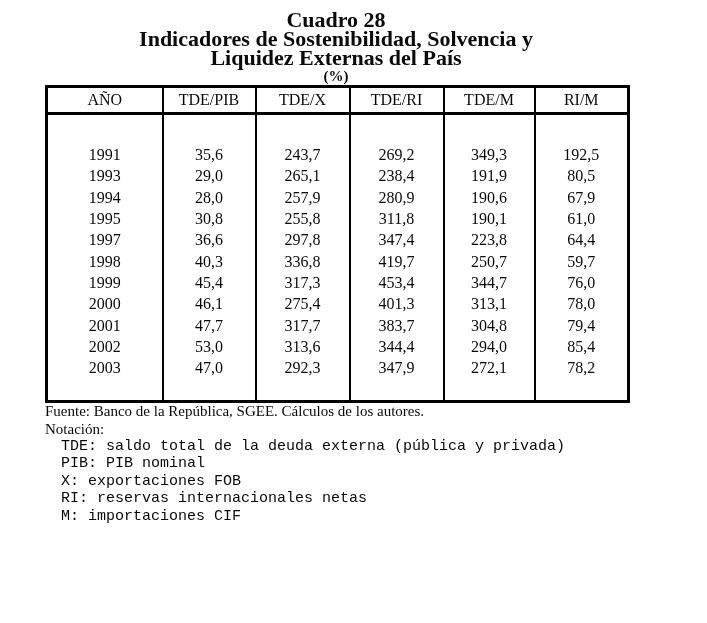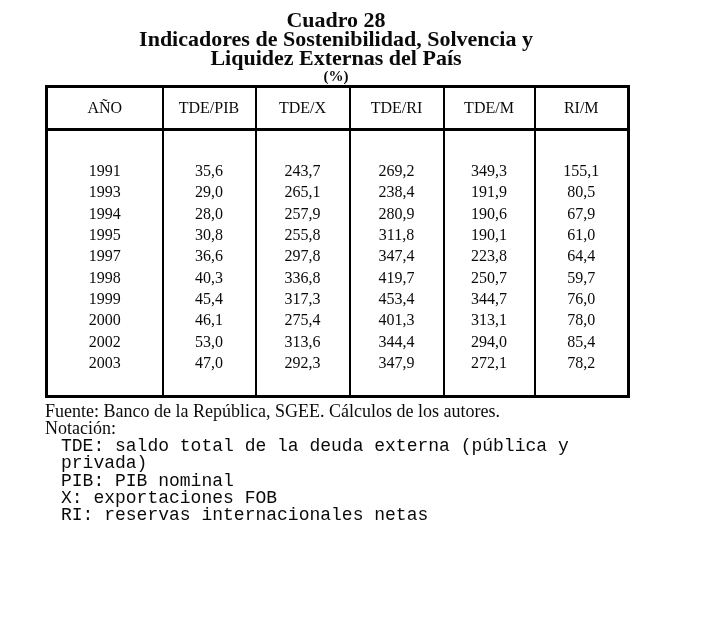--- a/index.html
+++ b/index.html
@@ -51,31 +51,30 @@
     font-size: 16px;
     font-weight: normal;
     border-left: 2px solid #000;
     overflow: hidden;
   }
   table.indicators th:first-child,
   table.indicators td:first-child {
     border-left: none;
   }
   table.indicators thead tr {
-    height: 43px;
+    height: 27px;
   }
   table.indicators thead th {
     border-bottom: 3px solid #000;
   }
   tr.spacer-top { height: 31px; }
   tr.data-row   { height: 21.3px; }
   tr.spacer-bottom { height: 23px; }
   .notes {
-    margin-top: 5px;
-    font-size: 18px;
+    font-size: 15px;
     line-height: 17.4px;
   }
   .notation-item {
     padding-left: 16px;
     font-family: Liberation Mono, monospace;
   }
 </style>
 </head>
 <body>
 
@@ -116,21 +115,21 @@
           <td></td>
             <td></td>
             <td></td>
         </tr>
           <tr class="data-row">
             <td>1991</td>
             <td>35,6</td>
             <td>243,7</td>
             <td>269,2</td>
             <td>349,3</td>
-            <td>155,1</td>
+            <td>192,5</td>
           </tr>
           <tr class="data-row">
             <td>1993</td>
             <td>29,0</td>
             <td>265,1</td>
             <td>238,4</td>
             <td>191,9</td>
             <td>80,5</td>
           </tr>
           <tr class="data-row">
@@ -173,20 +172,28 @@
             <td>344,7</td>
             <td>76,0</td>
           </tr>
           <tr class="data-row">
             <td>2000</td>
             <td>46,1</td>
             <td>275,4</td>
             <td>401,3</td>
             <td>313,1</td>
             <td>78,0</td>
+          </tr>
+          <tr class="data-row">
+            <td>2001</td>
+            <td>47,7</td>
+            <td>317,7</td>
+            <td>383,7</td>
+            <td>304,8</td>
+            <td>79,4</td>
           </tr>
           <tr class="data-row">
             <td>2002</td>
             <td>53,0</td>
             <td>313,6</td>
             <td>344,4</td>
             <td>294,0</td>
             <td>85,4</td>
           </tr>
           <tr class="data-row">
@@ -208,16 +215,17 @@
       </tbody>
     </table>
 
     <div class="notes">
       <div>Fuente: Banco de la República, SGEE. Cálculos de los autores.</div>
       <div>Notación:</div>
       <div class="notation-item">TDE: saldo total de la deuda externa (pública y privada)</div>
       <div class="notation-item">PIB: PIB nominal</div>
       <div class="notation-item">X: exportaciones FOB</div>
       <div class="notation-item">RI: reservas internacionales netas</div>
+      <div class="notation-item">M: importaciones CIF</div>
     </div>
 
   </div>
 </div>
 
 </body></html>

